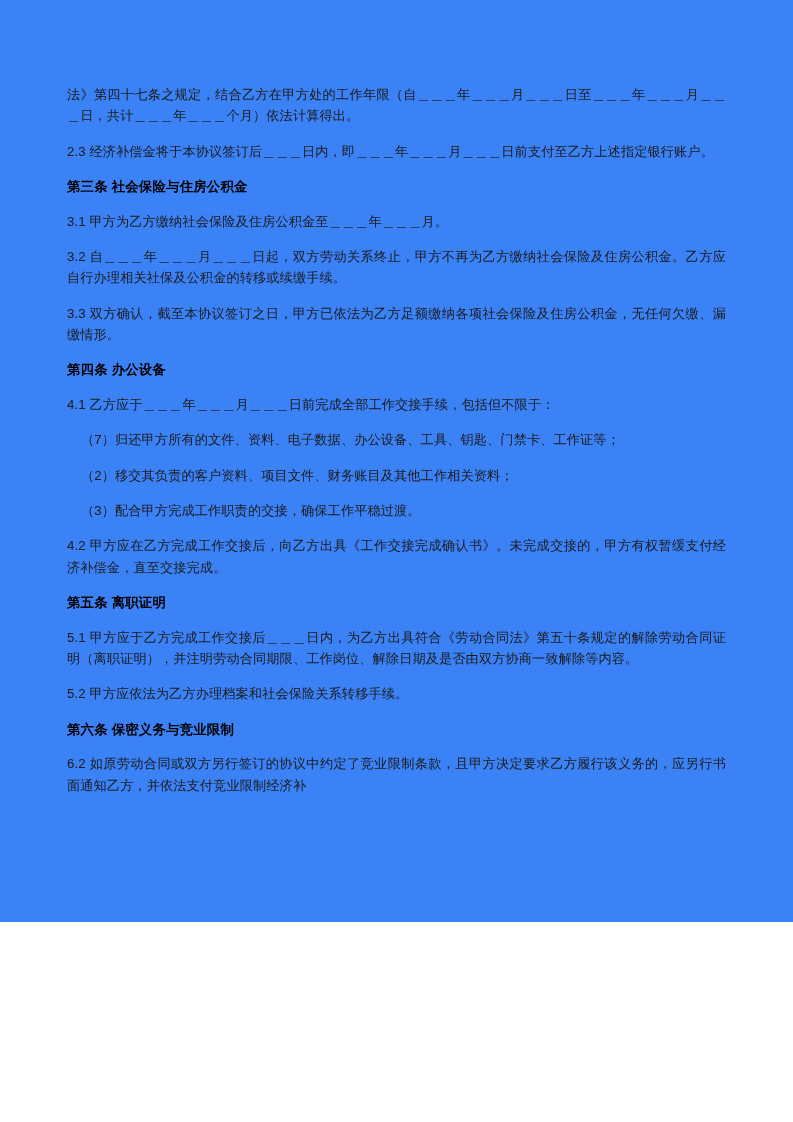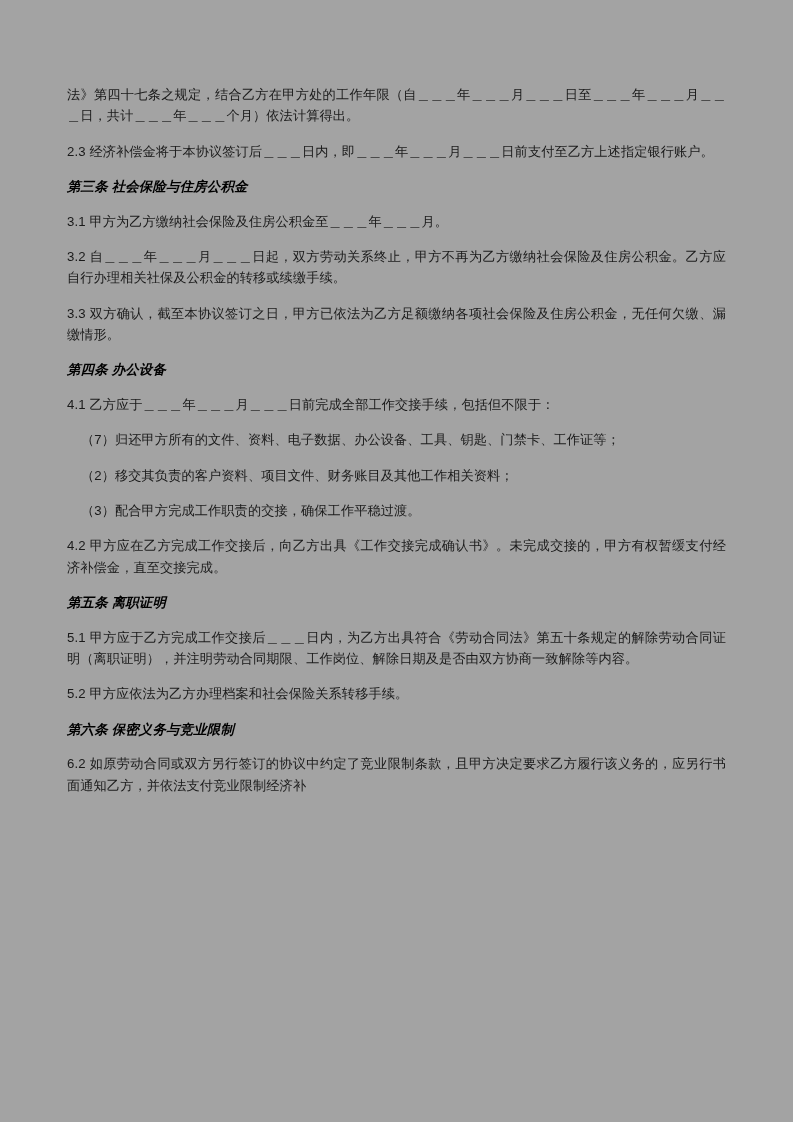--- a/index.html
+++ b/index.html
@@ -9,44 +9,43 @@
   }
   body {
     width: 793px;
     height: 1122px;
     font-family: "Liberation Sans", sans-serif;
     color: #000000;
   }
   .page {
     box-sizing: border-box;
     width: 793px;
-    height: 1122px;
+    height: 922px;
     padding: 84px 67px 36px 67px;
-    background: #a3a3a3;
+    background: #3b82f6;
   }
   .doc-body {
     width: 100%;
   }
   p.para {
     margin: 0 0 14px 0;
     font-size: 13.2px;
     line-height: 1.62;
     text-align: justify;
     text-justify: inter-ideograph;
     letter-spacing: 0.1px;
     color: #1a1a1a;
   }
   p.heading {
     margin: 0 0 13px 0;
     font-size: 13.4px;
     line-height: 1.6;
     font-weight: bold;
     color: #000000;
     letter-spacing: 0.2px;
-    font-style: italic;
   }
   p.indent {
     text-indent: 0;
     padding-left: 14px;
   }
   p.first {
     margin-top: 0;
   }
 </style>
 </head>

